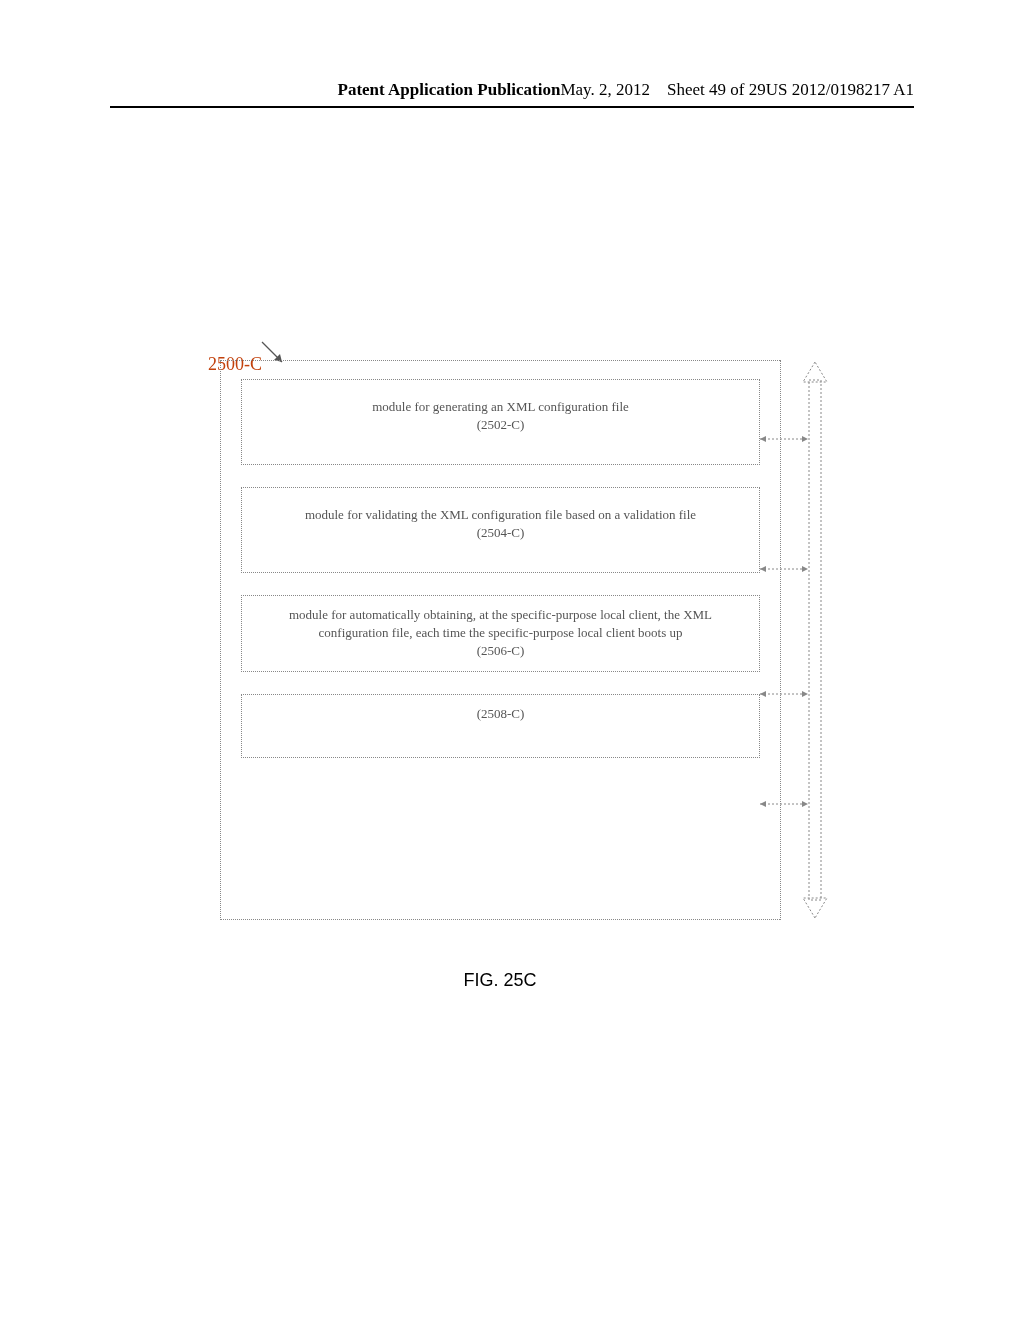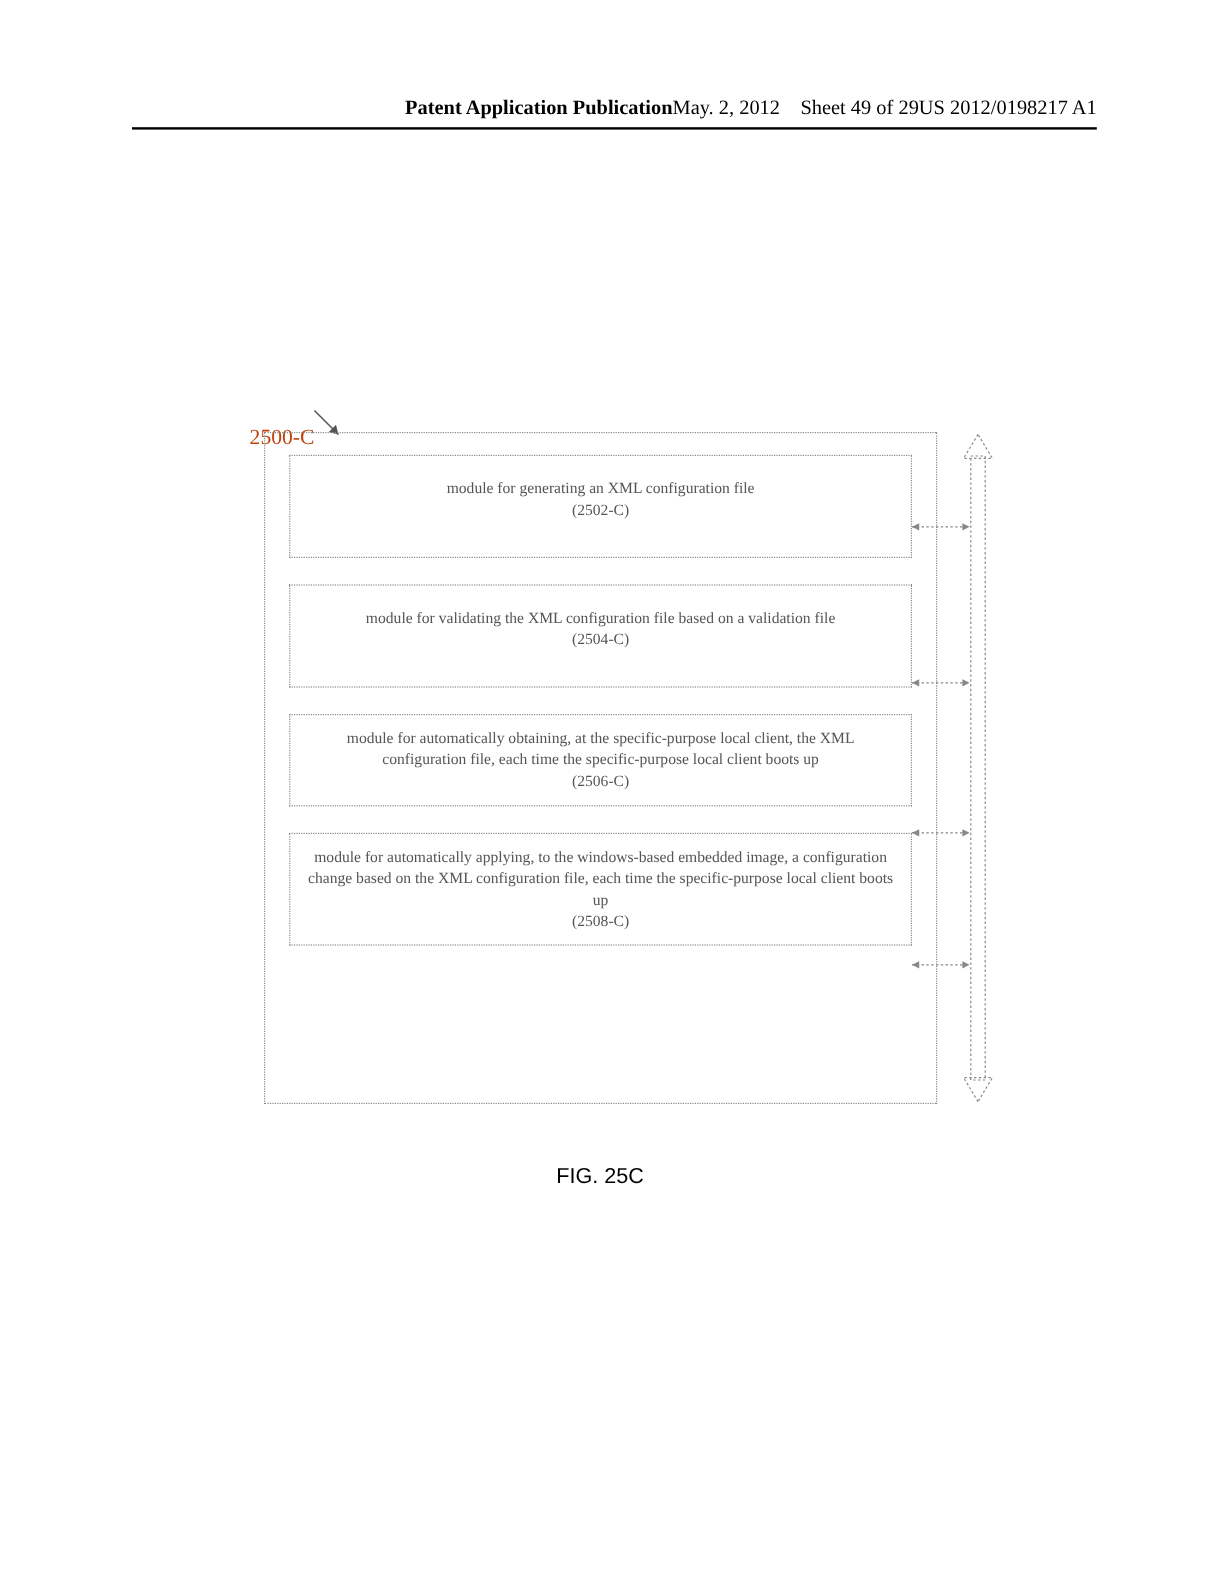--- a/index.html
+++ b/index.html
@@ -153,21 +153,20 @@
       </div>
       <div class="module-box">
         <div>module for validating the XML configuration file based on a validation file</div>
         <div>(2504-C)</div>
       </div>
       <div class="module-box small">
         <div>module for automatically obtaining, at the specific-purpose local client, the XML configuration file, each time the specific-purpose local client boots up</div>
         <div>(2506-C)</div>
       </div>
       <div class="module-box small">
-        <div>module for automatically applying, to the windows-based embedded image, a configuration change based on the XML configuration file, each time the specific-purpose local client boots up</div>
         <div>(2508-C)</div>
       </div>
     </div>
     <div class="outer-right-edge"></div>
 
     <div class="bus">
       <svg viewBox="0 0 40 560" preserveAspectRatio="none">
 
         <rect x="14" y="20" width="12" height="520" fill="none" stroke="#888" stroke-width="1" stroke-dasharray="2,2"></rect>
 

